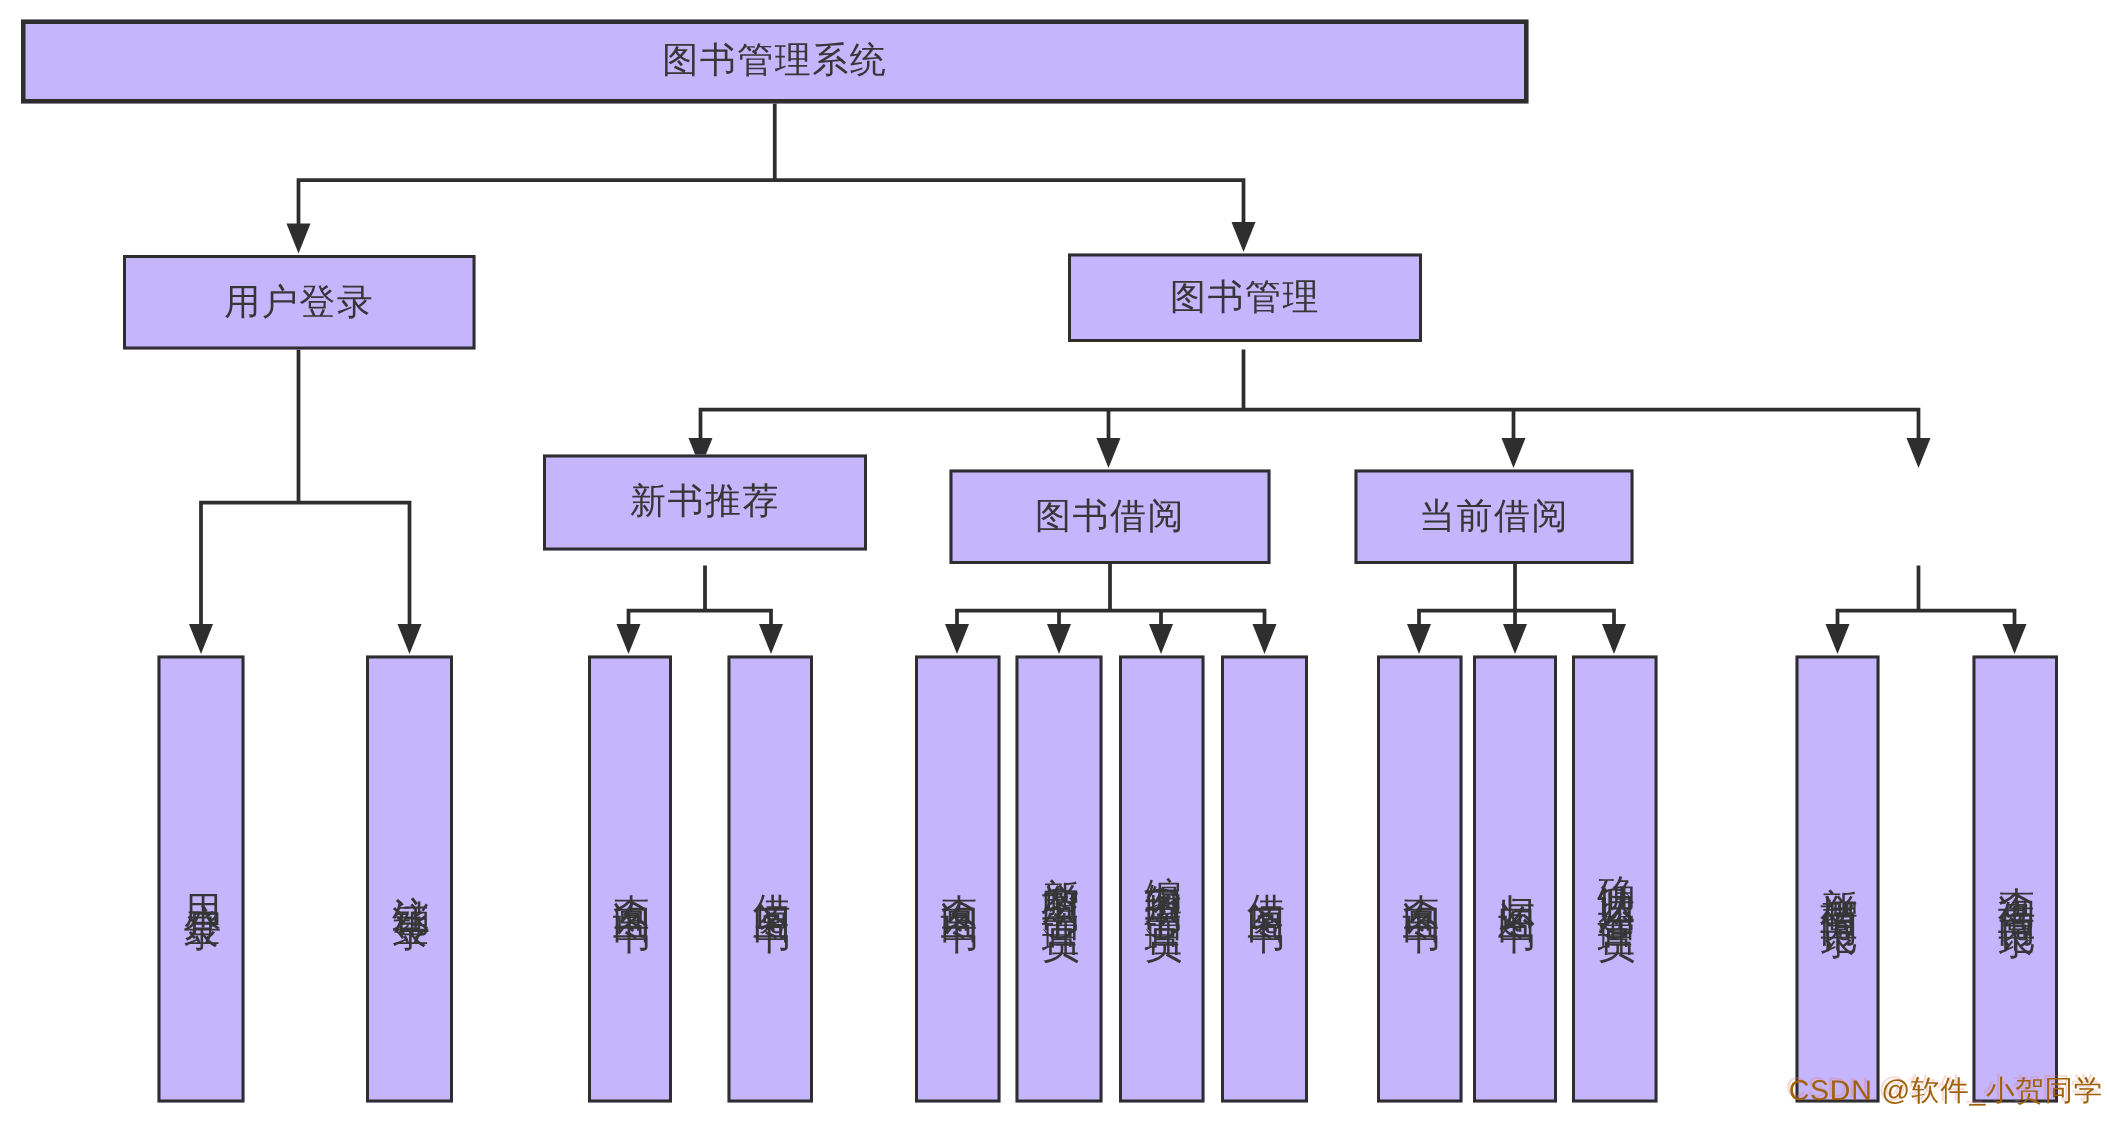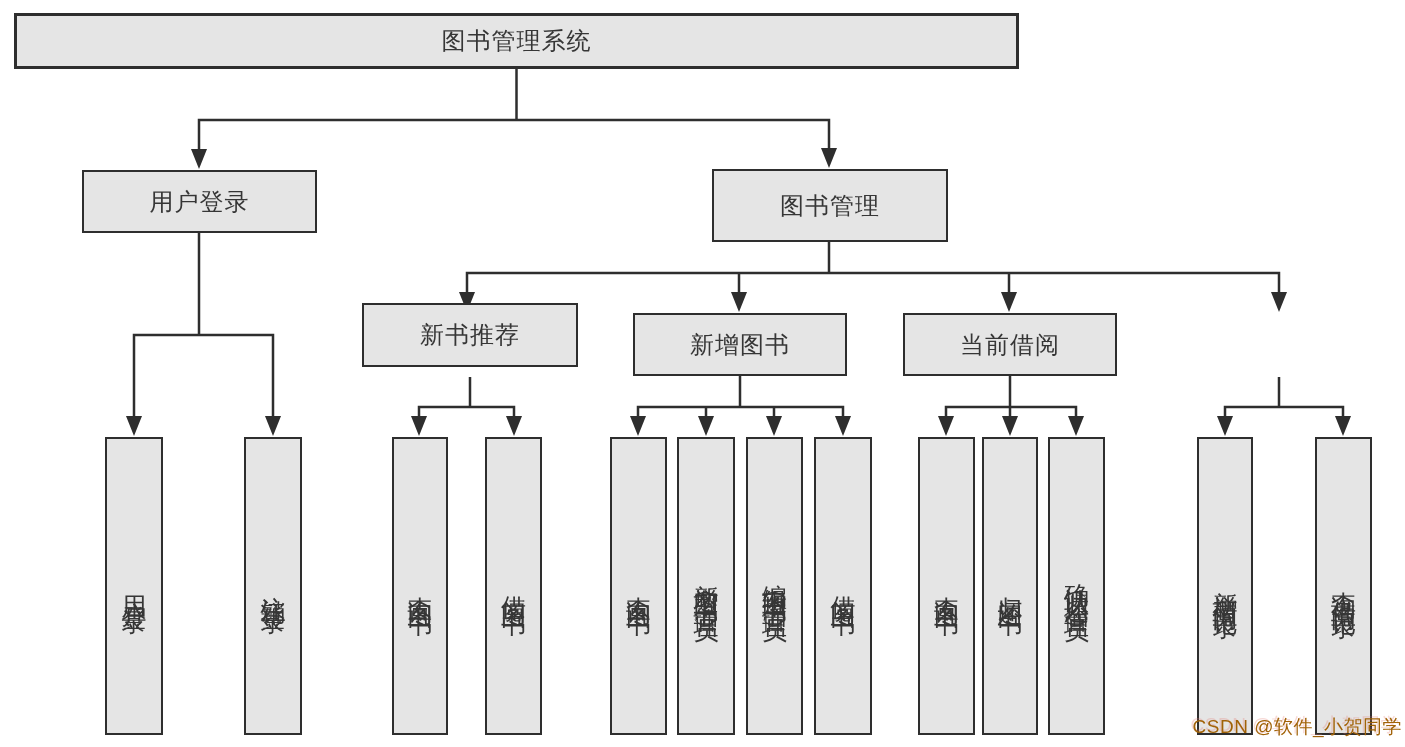--- a/index.html
+++ b/index.html
@@ -14,21 +14,21 @@
     color: #363636;
   }
   .wires {
     position: absolute;
     left: 0; top: 0;
     width: 1405px; height: 747px;
   }
   .box {
     position: absolute;
     box-sizing: border-box;
-    background: #e5e5e5;
+    background: #c4b5fd;
     border: 2.5px solid #2e2e2e;
     display: flex;
     align-items: center;
     justify-content: center;
     z-index: 2;
   }
   .box.root { border-width: 3px; }
   .box.h span {
     font-size: 24px;
     letter-spacing: 1px;
@@ -101,31 +101,31 @@
     </g>
   </svg>
 
   <div class="box h root" style="left:14px;top:13px;width:1005px;height:56px">
     <span>图书管理系统</span>
   </div>
 
   <div class="box h" style="left:82px;top:170px;width:235px;height:63px">
     <span>用户登录</span>
   </div>
-  <div class="box h" style="left:712px;top:169px;width:236px;height:73px">
+  <div class="box h" style="left:712px;top:169px;width:236px;height:59px">
     <span>图书管理</span>
   </div>
 
   <div class="box h" style="left:362px;top:303px;width:216px;height:64px">
     <span>新书推荐</span>
   </div>
   <div class="box h" style="left:633px;top:313px;width:214px;height:63px">
-    <span>新增图书</span>
+    <span>图书借阅</span>
   </div>
-  <div class="box h" style="left:903px;top:313px;width:214px;height:63px">
+  <div class="box h" style="left:903px;top:313px;width:186px;height:63px">
     <span>当前借阅</span>
   </div>
 
   <div class="box v" style="left:105px;width:58px">
     <span class="vtext">用户登录</span>
   </div>
   <div class="box v" style="left:244px;width:58px">
     <span class="vtext">注销登录</span>
   </div>
 

